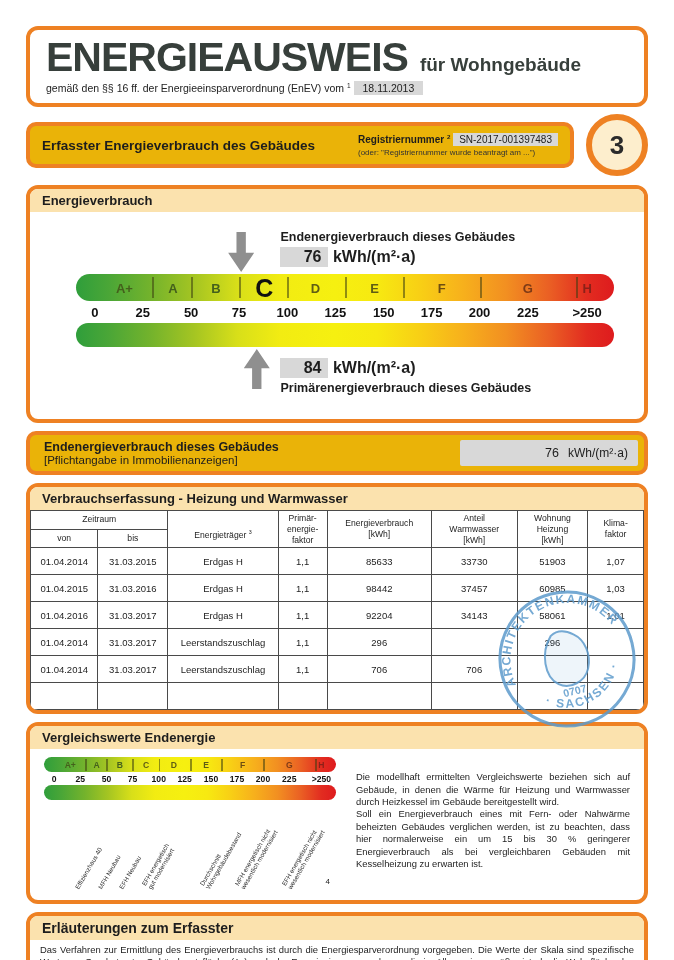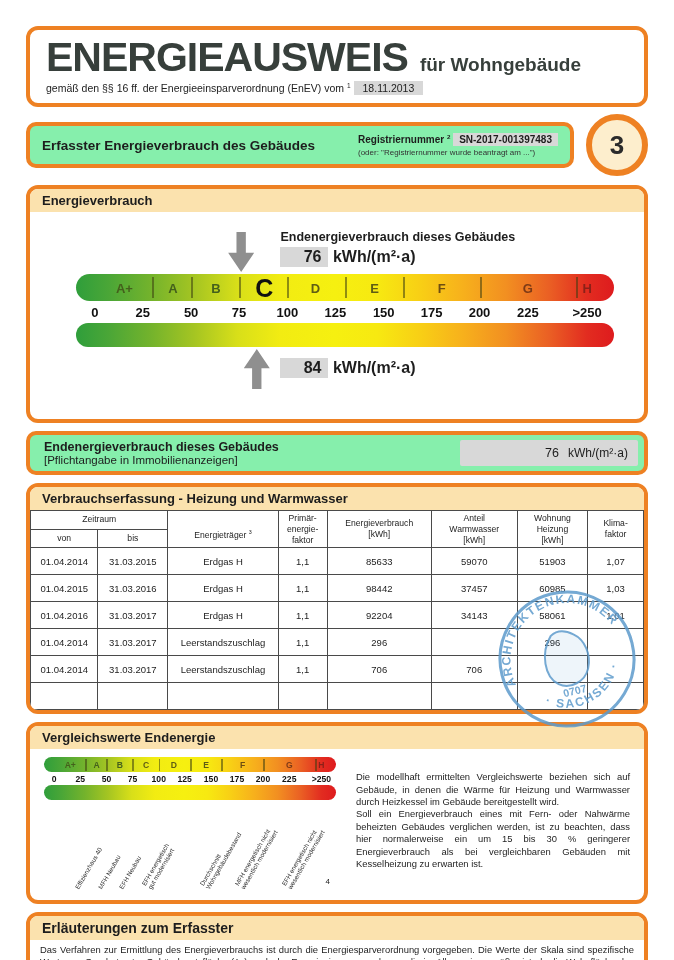--- a/index.html
+++ b/index.html
@@ -2,38 +2,38 @@
 <html><head>
 <meta charset="utf-8">
 <style>
   html,body{margin:0;padding:0;}
   body{
     width:674px;height:960px;background:#ffffff;overflow:hidden;
     font-family:"Liberation Sans",sans-serif;color:#1d1d1d;position:relative;
   }
   .page{position:relative;width:674px;height:960px;padding:26px 26px 0 26px;box-sizing:border-box;}
   .obox{border:4px solid #ee8123;border-radius:12px;background:#fff;box-sizing:border-box;}
-  .peach{background:#86efac;}
+  .peach{background:#eab308;}
   .graybox{background:#d8d8d8;display:inline-block;padding:0 7px;}
   sup{font-size:0.62em;}
 
   
   .header-box{padding:6px 16px 8px 16px;margin-bottom:7px;}
   .title-row{display:flex;align-items:baseline;gap:12px;}
   .big-title{font-size:41px;font-weight:bold;letter-spacing:-1px;color:#373f3b;line-height:1.05;text-align:center;}
   .sub-title{font-size:19px;font-weight:bold;color:#373f3b;}
   .law-line{font-size:10.5px;margin-top:2px;color:#222;}
   .law-line .graybox{font-weight:normal;padding:1px 9px;}
 
   
   .banner-row{display:flex;align-items:center;gap:12px;margin-bottom:9px;}
   .banner{flex:1;display:flex;align-items:center;justify-content:space-between;padding:7px 12px;border-radius:10px;}
   .banner-title{font-size:13.5px;font-weight:bold;color:#1d1d1d;}
   .reg-line{font-size:10px;font-weight:bold;white-space:nowrap;}
-  .reg-line .graybox{font-weight:bold;padding:1px 6px;}
+  .reg-line .graybox{font-weight:normal;padding:1px 6px;}
   .reg-alt{font-size:8px;font-weight:normal;margin-top:2px;color:#333;}
   .page-circle{width:50px;height:50px;border:6px solid #ee8123;border-radius:50%;background:#fdeecd;
     display:flex;align-items:center;justify-content:center;font-size:26px;font-weight:bold;color:#2b2b2b;flex:0 0 auto;}
 
   
   .section{margin-bottom:8px;overflow:hidden;margin-top:8px;}
   .section-band{background:#fbe2ae;padding:4px 12px;font-size:13px;font-weight:bold;color:#1d1d1d;}
 
   
   .energy-body{padding:6px 30px 8px 46px;}
@@ -187,20 +187,21 @@
           <div class="bar-bottom grad"></div>
         </div>
 
         <div class="ptr-row bottom">
           <div class="arrow arrow-up" style="left:calc(33.6% - 13px);"></div>
           <div class="ptr-label">
             <div class="v">
               <span class="graybox">84</span>
               <span>kWh/(m²·a)</span>
             </div>
+            <div class="t" style="margin-top:3px;">Primärenergieverbrauch dieses Gebäudes</div>
           </div>
         </div>
 
       </div>
     </div>
   </div>
 
   <div class="obox peach strip">
     <div class="strip-left">
       <div class="t">Endenergieverbrauch dieses Gebäudes</div>
@@ -250,21 +251,21 @@
         </tr>
       </thead>
       <tbody>
 
           <tr>
             <td>01.04.2014</td>
             <td>31.03.2015</td>
             <td>Erdgas H</td>
             <td>1,1</td>
             <td>85633</td>
-            <td>59070</td>
+            <td>33730</td>
             <td>51903</td>
             <td>1,07</td>
           </tr>
 
           <tr>
             <td>01.04.2015</td>
             <td>31.03.2016</td>
             <td>Erdgas H</td>
             <td>1,1</td>
             <td>98442</td>

